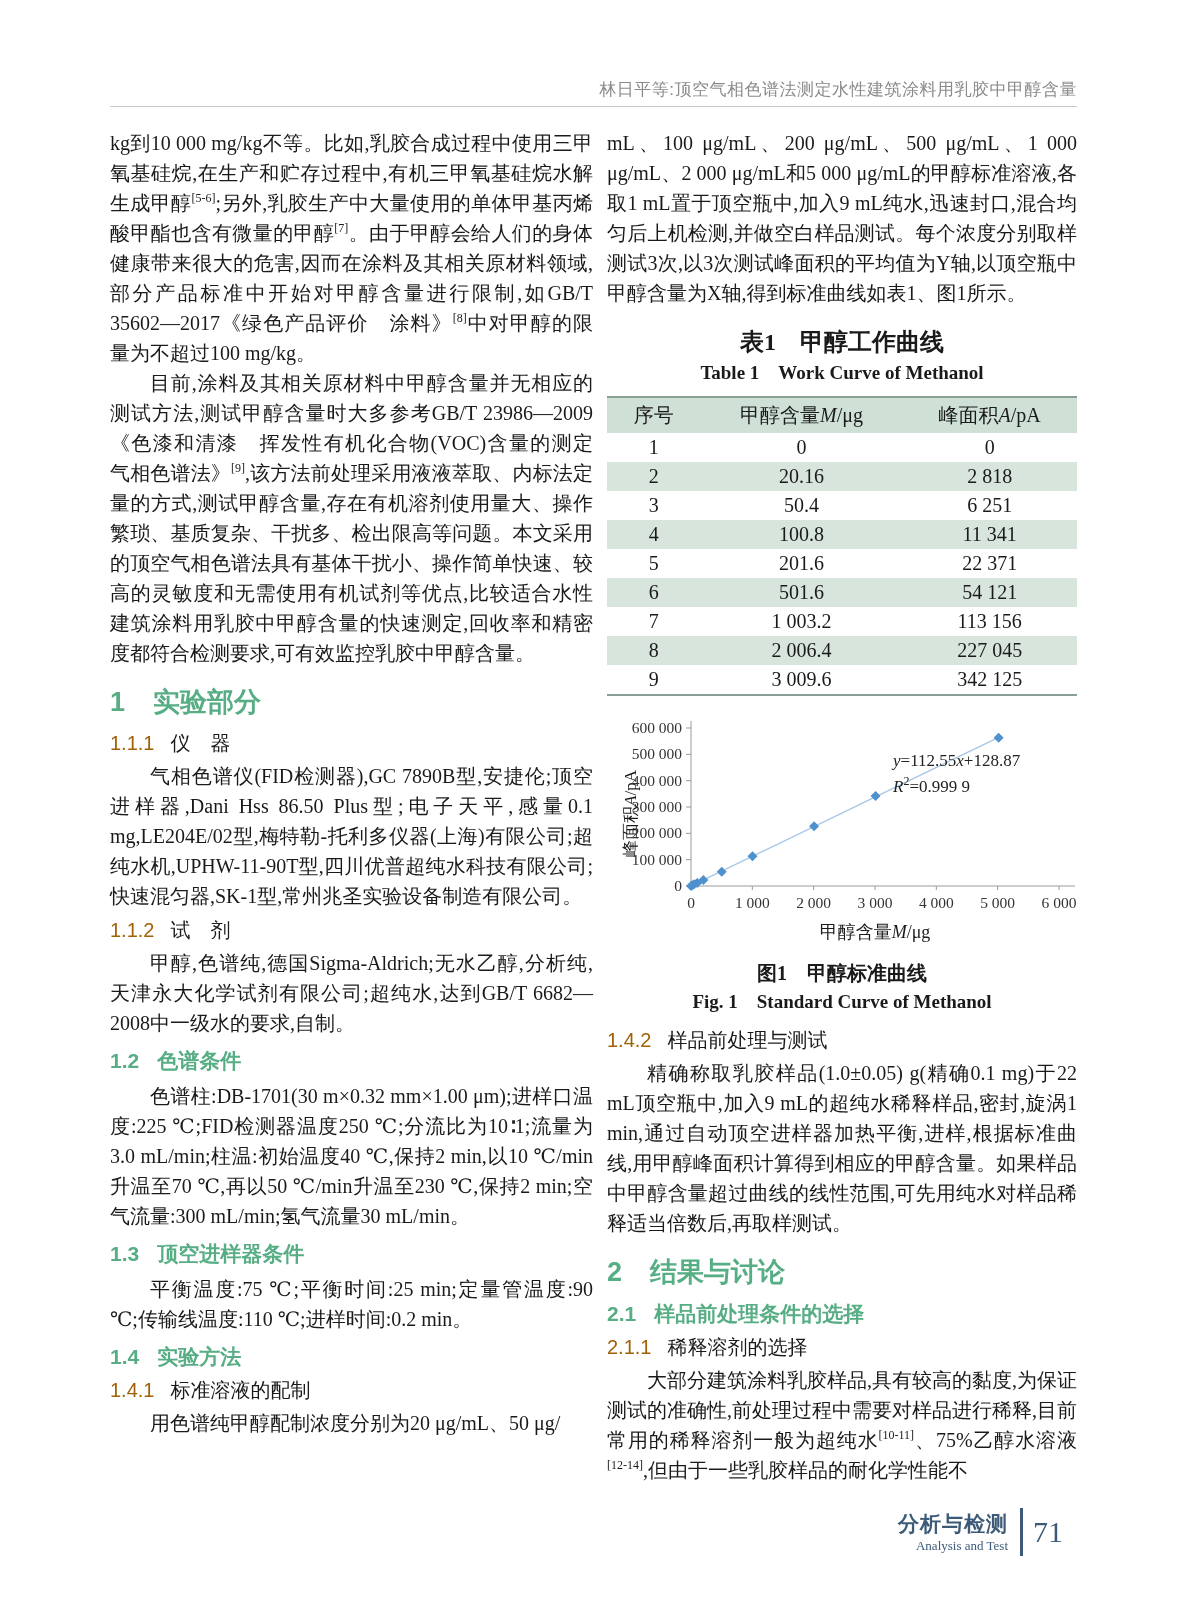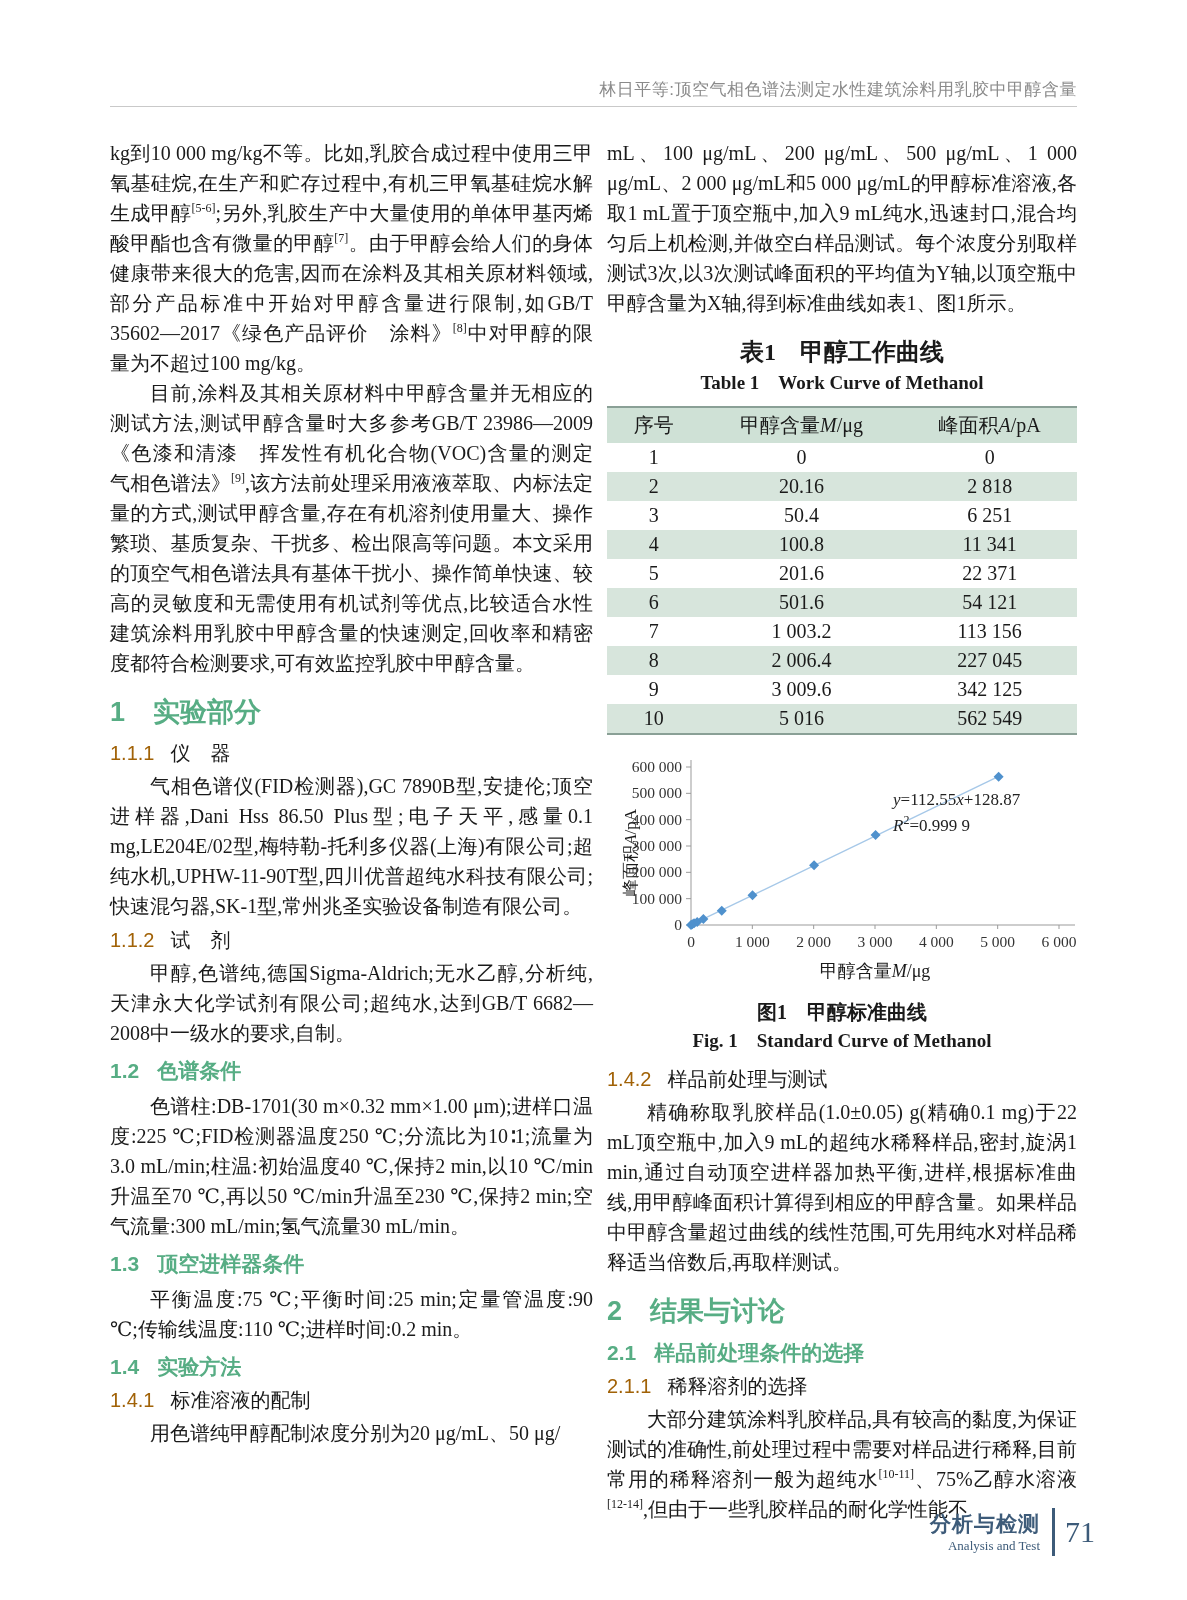--- a/index.html
+++ b/index.html
@@ -1,21 +1,21 @@
 <!DOCTYPE html>
 <html><head>
 <meta charset="utf-8">
 <style>
   html,body{margin:0;padding:0;background:#f2f2f2;}
   .page{position:relative;width:1187px;height:1600px;background:#ffffff;margin:0 auto;overflow:hidden;
         font-family:"Liberation Serif","DejaVu Serif",serif;color:#1a1a1a;}
   .running-title{position:absolute;top:78px;right:110px;font-size:17px;color:#8a8a8a;
         font-family:"Liberation Sans",sans-serif;letter-spacing:.5px;}
   .header-rule{position:absolute;top:106px;left:110px;width:967px;height:1px;background:#c9c9c9;}
-  .col{position:absolute;top:138px;}
+  .col{position:absolute;top:128px;}
   .col-left{left:110px;width:483px;}
   .col-right{left:607px;width:470px;}
   .para{font-size:20px;line-height:30px;text-align:justify;margin:0;}
   .ind{text-indent:2em;}
   sup{font-size:12px;line-height:0;}
   .h-major{color:#57ad84;font-family:"Liberation Sans","DejaVu Sans",sans-serif;font-weight:bold;
         font-size:27px;margin:16px 0 10px;}
   .h-major .num{margin-right:28px;}
   .h-sub{color:#57ad84;font-family:"Liberation Sans","DejaVu Sans",sans-serif;font-weight:bold;
         font-size:21px;margin:9px 0 6px;}
@@ -32,21 +32,21 @@
   .data-table tbody tr:nth-child(even){background:#d7e5dc;}
   .figure{position:relative;height:240px;margin-top:20px;}
   .figure svg{position:absolute;left:0;top:0;}
   .tick{font-family:"Liberation Serif","DejaVu Serif",serif;font-size:15.5px;fill:#333;}
   .ylab{position:absolute;left:-52px;top:86px;width:150px;text-align:center;font-size:17px;
         transform:rotate(-90deg);white-space:nowrap;}
   .xlab{position:absolute;left:268px;top:204px;transform:translateX(-50%);font-size:18px;white-space:nowrap;}
   .annot{position:absolute;left:286px;top:32px;font-size:17px;line-height:1.5;color:#222;}
   .fig-cap-zh{font-size:20px;font-weight:bold;text-align:center;margin-top:4px;}
   .fig-cap-en{font-size:19px;font-weight:bold;text-align:center;margin:2px 0 12px;}
-  .footer{position:absolute;right:92px;bottom:44px;display:flex;align-items:center;}
+  .footer{position:absolute;right:124px;bottom:44px;display:flex;align-items:center;}
   .fj{text-align:right;color:#3d5b79;}
   .fj-zh{font-size:21px;font-weight:bold;font-family:"Liberation Sans",sans-serif;letter-spacing:1px;}
   .fj-en{font-size:13px;}
   .fbar{width:3px;height:48px;background:#3d5b79;margin:0 10px 0 12px;}
   .fpage{font-size:30px;color:#3d5b79;}
   .mt6{margin-top:6px;}
 </style>
 </head>
 <body>
 
@@ -139,25 +139,20 @@
           </tr>
           <tr>
             <td>8</td>
             <td>2 006.4</td>
             <td>227 045</td>
           </tr>
           <tr>
             <td>9</td>
             <td>3 009.6</td>
             <td>342 125</td>
-          </tr>
-          <tr>
-            <td>10</td>
-            <td>5 016</td>
-            <td>562 549</td>
           </tr>
         </tbody>
     </table>
 
     <div class="figure">
       <div class="ylab">峰面积<i>A</i>/pA</div>
       <svg id="curve-svg" width="470" height="198">
           <line x1="84" y1="5" x2="84" y2="170" stroke="#9b9b9b" stroke-width="1"></line>
           <line x1="84" y1="170" x2="468" y2="170" stroke="#9b9b9b" stroke-width="1"></line>
           <line x1="79" y1="170" x2="84" y2="170" stroke="#9b9b9b"></line>

